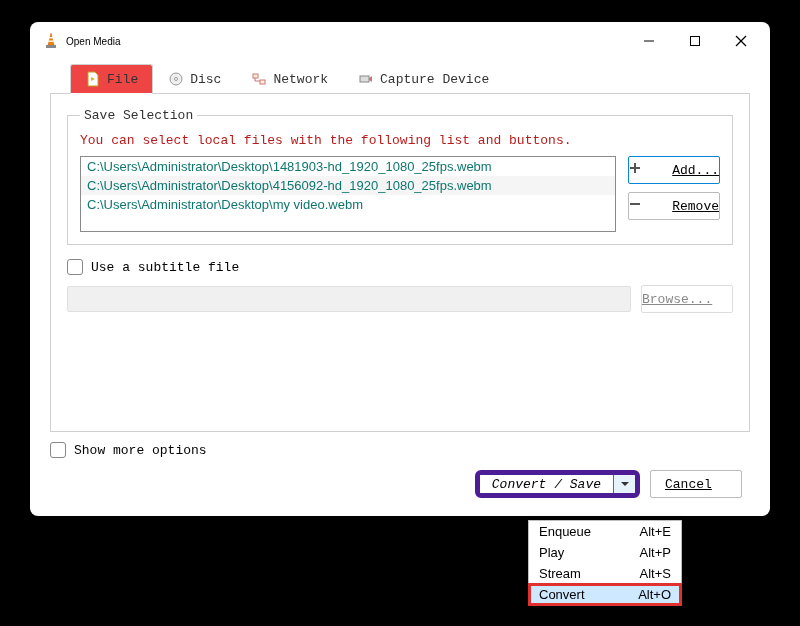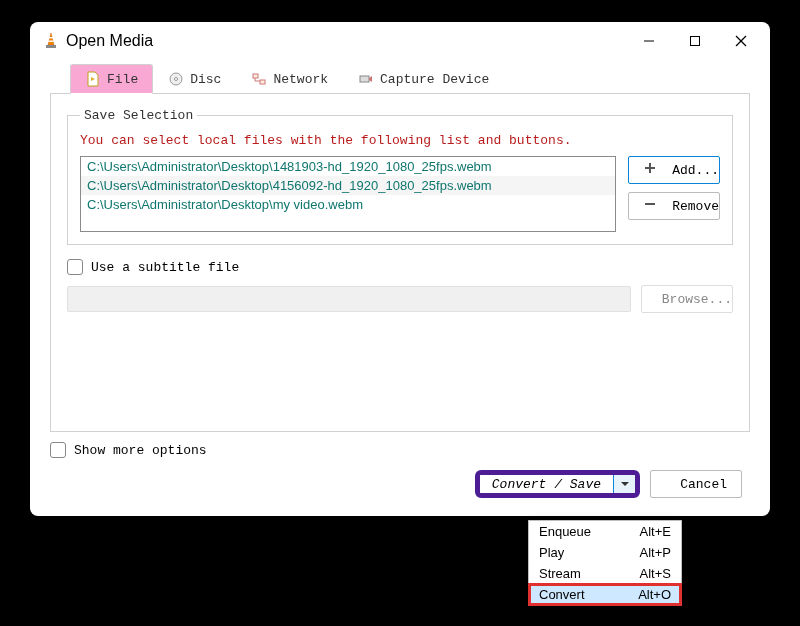--- a/index.html
+++ b/index.html
@@ -27,21 +27,21 @@
     flex-direction: column;
   }
   .titlebar {
     display: flex;
     align-items: center;
     height: 38px;
     padding: 0 6px 0 12px;
   }
   .titlebar .title {
     flex: 1;
-    font-size: 16px;
+    font-size: 10px;
     color: #000;
     padding-left: 6px;
   }
   .winbtn {
     width: 46px;
     height: 30px;
     display: flex;
     align-items: center;
     justify-content: center;
     color: #000;
@@ -66,21 +66,21 @@
     font-size: 13px;
     color: #333;
     cursor: pointer;
     position: relative;
     border: 1px solid transparent;
     border-bottom: none;
   }
   .tab.active {
     border: 1px solid #d0d0d0;
     border-bottom: 1px solid #fff;
-    background: #f9a8d4;
+    background: #ef4444;
     margin-bottom: -1px;
     border-radius: 3px 3px 0 0;
   }
   .tab .tabicon { width: 16px; height: 16px; display:flex; align-items:center; justify-content:center; }
   .content {
     flex: 1;
     margin: 0 20px 10px 20px;
     border: 1px solid #d0d0d0;
     border-top: none;
     padding: 14px 16px;
@@ -125,29 +125,30 @@
   .listbox .item:nth-child(even) { background: #f5f5f5; }
   .listbtns {
     display: flex;
     flex-direction: column;
     gap: 8px;
     width: 92px;
   }
   .btn {
     display: flex;
     align-items: center;
-    justify-content: flex-end;
+    justify-content: space-between;
     gap: 16px;
     height: 28px;
     border: 1px solid #bbb;
     background: #fff;
     font-family: "Consolas","Courier New",monospace;
     font-size: 13px;
     cursor: pointer;
     border-radius: 2px;
+    text-decoration: underline;
   }
   .btn.addbtn { border: 1px solid #0a84d8; }
   .subtrow {
     display: flex;
     align-items: center;
     gap: 8px;
     margin-top: 4px;
     font-family: "Consolas","Courier New",monospace;
     font-size: 13px;
   }

